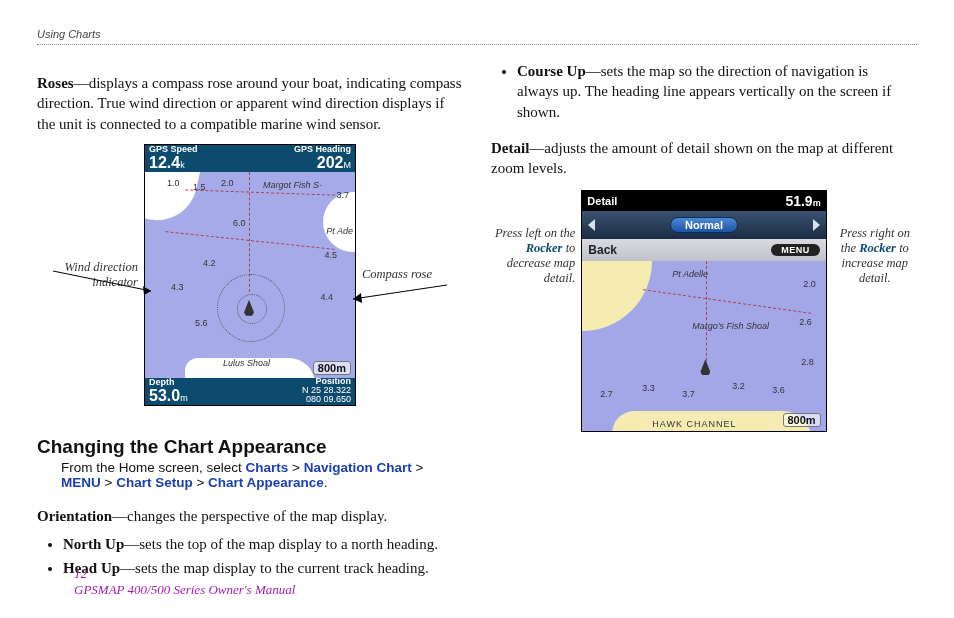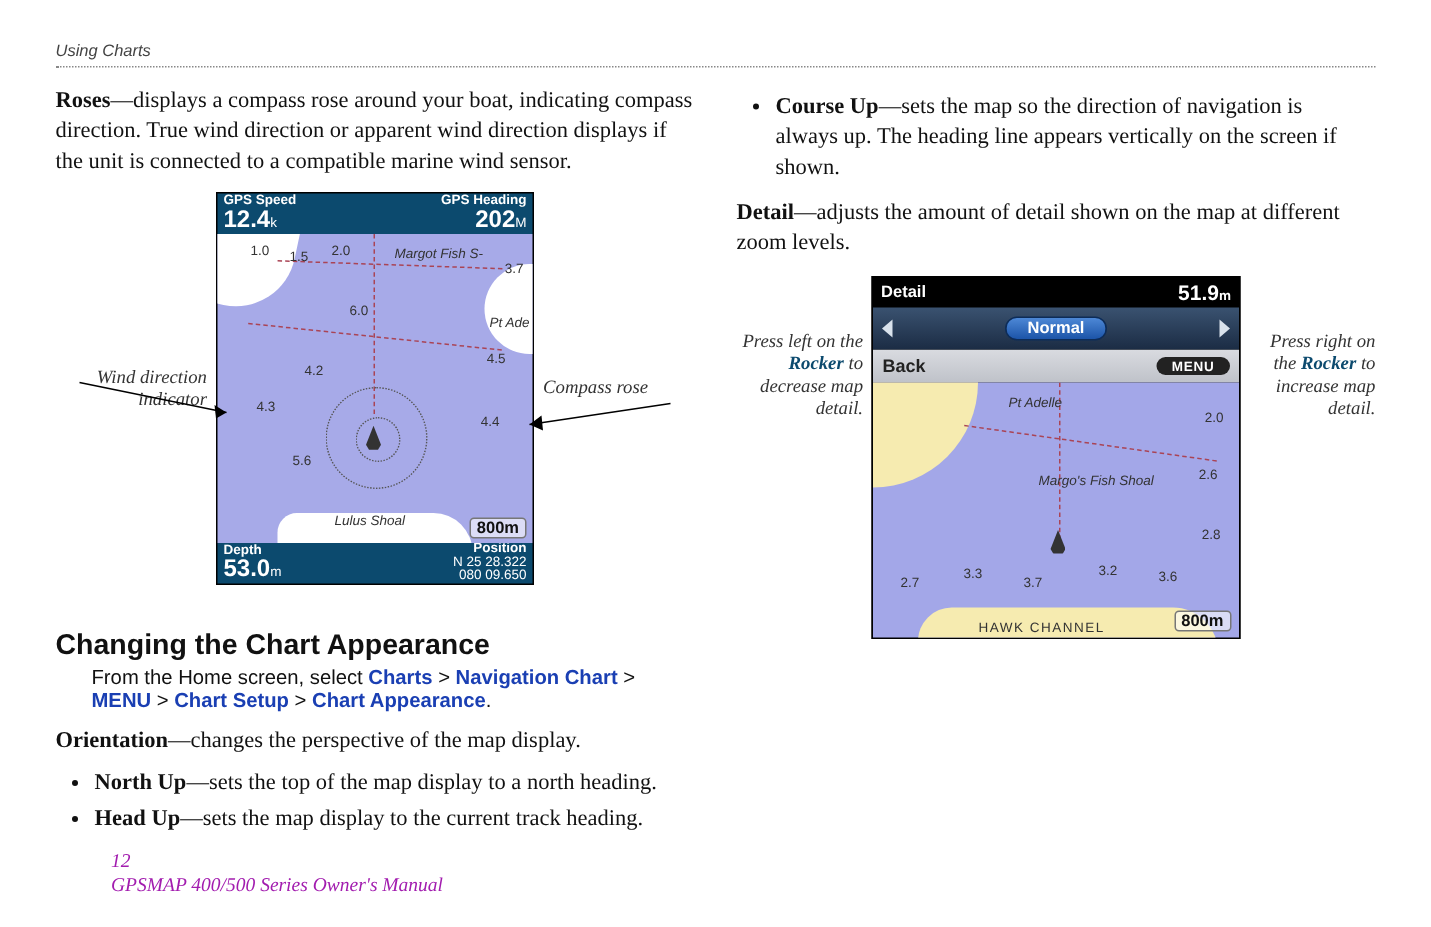--- a/index.html
+++ b/index.html
@@ -13,21 +13,21 @@
     width:880px;margin:0 auto;padding:28px 0 0 0;
     position:relative;height:100%;box-sizing:border-box;
   }
   .header{
     font-family:Arial,Helvetica,sans-serif;
     font-size:11px;color:#444;
     border-bottom:1px dotted #888;padding-bottom:4px;margin-bottom:12px;font-style:italic;
   }
   .cols{display:flex;gap:28px}
   .col{width:426px}
-  p{margin:0 0 8px 0;line-height:1.35}
+  p{margin:16px 0 8px 0;line-height:1.35}
   .term{font-weight:bold}
   .nav{color:#1a3fb3;font-weight:bold}
   .navpath{font-family:Arial,Helvetica,sans-serif;font-size:13.5px;margin:2px 0 10px 24px}
   h2{font-family:Arial,Helvetica,sans-serif;font-size:19px;font-weight:bold;margin:30px 0 2px 0}
   ul{margin:4px 0 10px 0;padding-left:22px}
   li{margin:4px 4px;line-height:1.35}
   .footer{
     position:absolute;left:37px;right:37px;bottom:20px;
     display:flex;justify-content:center;
     font-style:italic;color:#a21caf;font-size:13px;flex-direction:column;
@@ -52,21 +52,21 @@
   .rose{position:absolute;left:72px;top:102px;width:66px;height:66px;border:1px dotted #555;border-radius:50%}
   .rose::after{content:"";position:absolute;left:19px;top:19px;width:28px;height:28px;border:1px dotted #555;border-radius:50%}
   .boat{position:absolute;left:99px;top:128px;width:10px;height:16px;background:#333;clip-path:polygon(50% 0,100% 80%,80% 100%,20% 100%,0 80%)}
   .scale{position:absolute;right:4px;bottom:3px;font-size:11px;font-weight:bold;font-family:Arial;background:rgba(255,255,255,.6);border:1px solid #777;border-radius:3px;padding:0 4px}
   .arrowL,.arrowR{stroke:#000;fill:none}
 
   
   .fig2-wrap{width:426px;display:flex;align-items:flex-start;justify-content:center;gap:6px;margin:12px 0}
   .cap2{font-style:italic;font-size:12.5px;color:#333;width:86px;padding-top:36px}
   .cap2.l{text-align:right}
-  .cap2.r{text-align:right}
+  .cap2.r{text-align:center}
   .fig2{width:248px;border:1px solid #000;background:#000}
   .detailhdr{height:20px;color:#fff;display:flex;justify-content:space-between;align-items:center;padding:0 5px;font-family:Arial;font-size:11px;font-weight:bold}
   .detailhdr .val{font-size:14px}
   .detailhdr .u{font-size:9px}
   .sel{height:28px;background:linear-gradient(#3a5270,#1b2c44);display:flex;align-items:center;justify-content:center;position:relative}
   .chev{width:0;height:0;border-top:6px solid transparent;border-bottom:6px solid transparent;position:absolute}
   .chev.l{border-right:7px solid #d9e2ec;left:6px}
   .chev.r{border-left:7px solid #d9e2ec;right:6px}
   .pill{background:linear-gradient(#4d88d6,#1c54a8);color:#fff;font-family:Arial;font-size:11px;font-weight:bold;border:1px solid #0d2c58;border-radius:9px;padding:1px 14px}
   .backrow{height:22px;background:linear-gradient(#d9dbe0,#bfc2c9);display:flex;align-items:center;justify-content:space-between;padding:0 6px;font-family:Arial;font-size:12px;font-weight:bold;color:#222}

